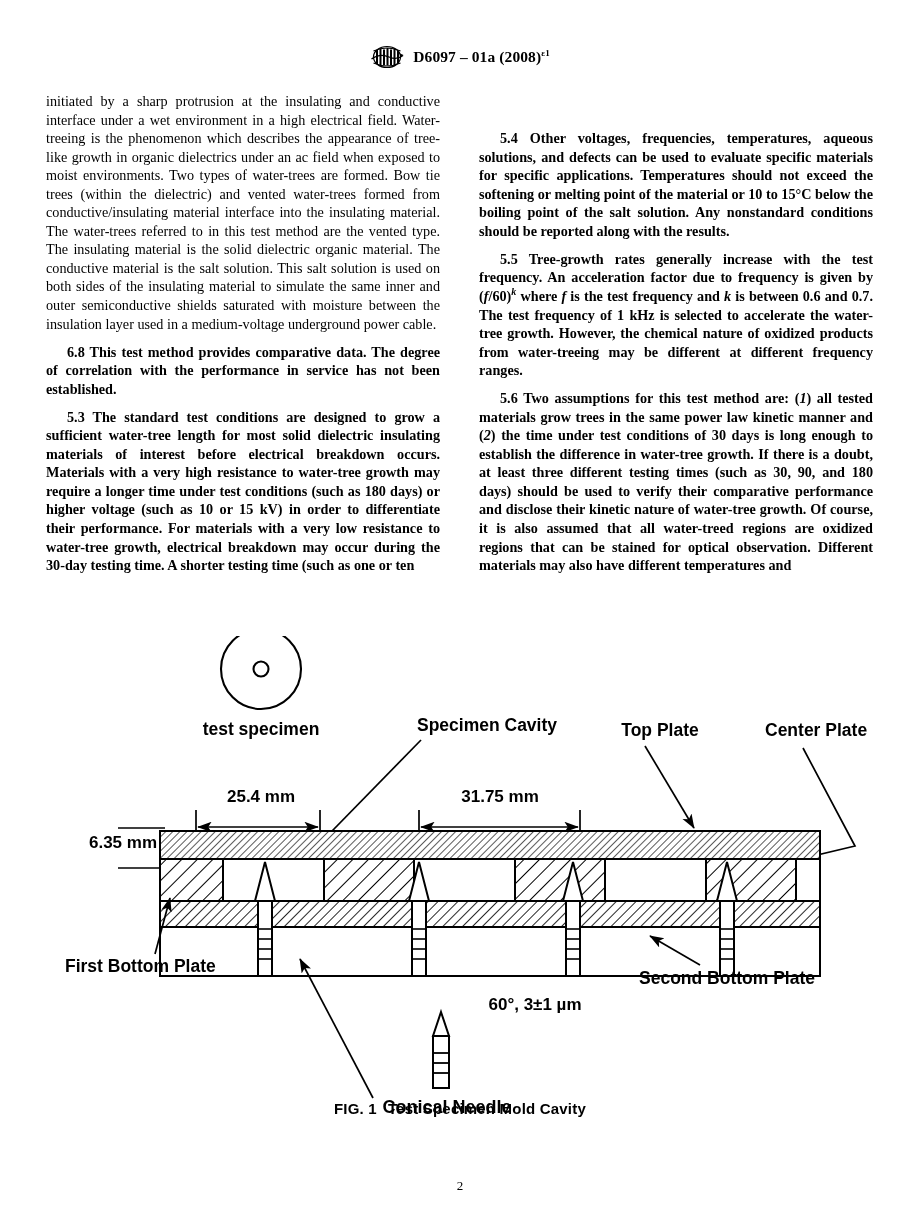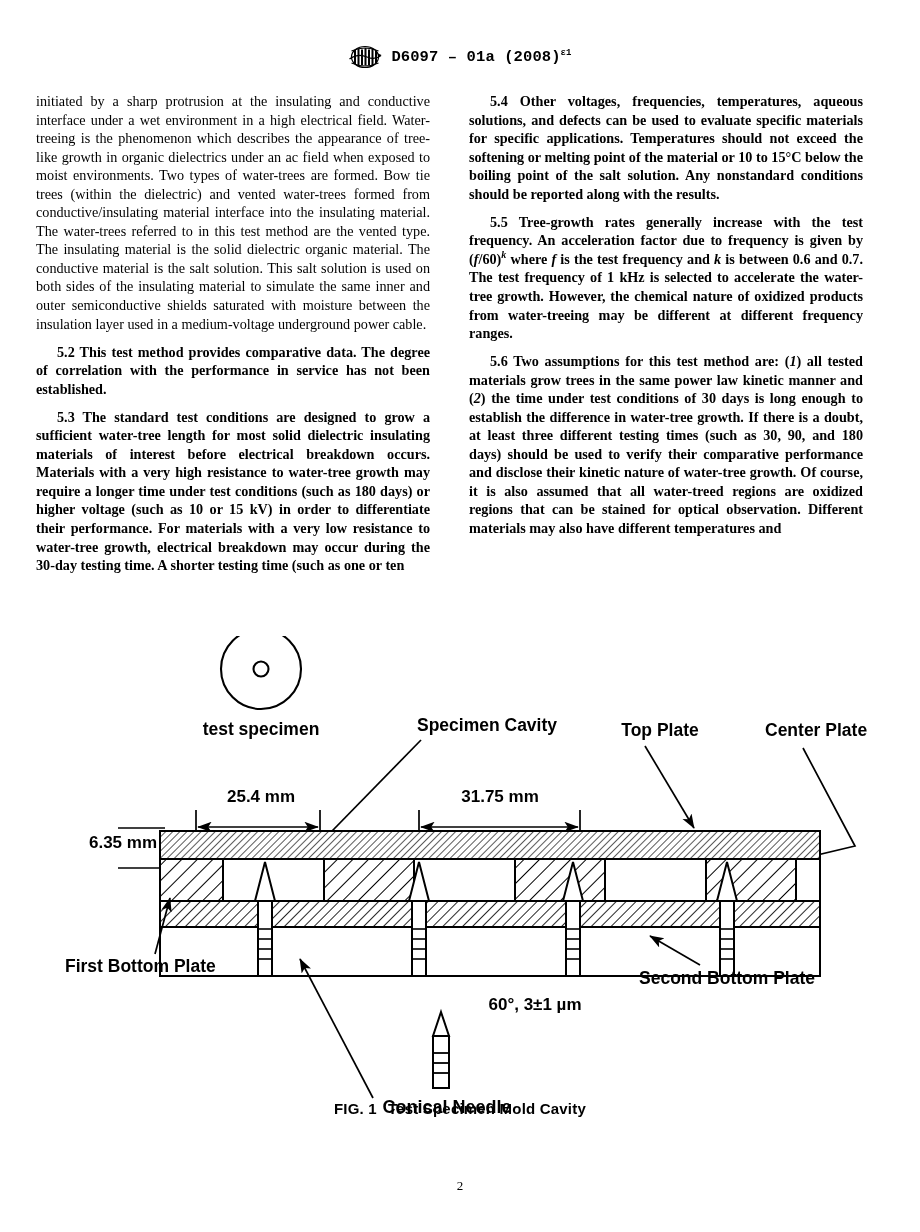--- a/index.html
+++ b/index.html
@@ -27,40 +27,41 @@
     align-items: center;
     justify-content: center;
     gap: 9px;
   }
   .astm-logo {
     width: 34px;
     height: 26px;
     display: block;
   }
   .designation {
-    font-family: Liberation Mono, monospace;
+    font-family: Liberation Serif, serif;
     font-weight: bold;
     font-size: 15.5px;
     letter-spacing: 0.1px;
     white-space: nowrap;
   }
   .designation sup {
     font-size: 9px;
     vertical-align: super;
     line-height: 0;
   }
 
   
   .columns {
     position: absolute;
     top: 92px;
-    left: 36px;
+    left: 46px;
     width: 828px;
     display: flex;
     gap: 39px;
+    align-items: flex-end;
   }
   .col {
     width: 394px;
   }
   .col p {
     margin: 0;
     text-align: justify;
     text-justify: inter-word;
     font-size: 14.2px;
     line-height: 18.55px;
@@ -145,21 +146,21 @@
         <path d="M60 19 L67 22 L60 27 Z" fill="#000"></path>
       </svg>
     </span>
     <span class="designation"><span>D6097 – 01a (2008)</span><sup>ε1</sup></span>
   </div>
 
   <div class="columns">
 
     <div class="col">
       <p>initiated by a sharp protrusion at the insulating and conductive interface under a wet environment in a high electrical field. Water-treeing is the phenomenon which describes the appearance of tree-like growth in organic dielectrics under an ac field when exposed to moist environments. Two types of water-trees are formed. Bow tie trees (within the dielectric) and vented water-trees formed from conductive/insulating material interface into the insulating material. The water-trees referred to in this test method are the vented type. The insulating material is the solid dielectric organic material. The conductive material is the salt solution. This salt solution is used on both sides of the insulating material to simulate the same inner and outer semiconductive shields saturated with moisture between the insulation layer used in a medium-voltage underground power cable.</p>
-      <p class="indent">5.2  This test method provides comparative data. The degree of correlation with the performance in service has not been established.</p>
+      <p class="indent">6.8  This test method provides comparative data. The degree of correlation with the performance in service has not been established.</p>
       <p class="indent">5.3  The standard test conditions are designed to grow a sufficient water-tree length for most solid dielectric insulating materials of interest before electrical breakdown occurs. Materials with a very high resistance to water-tree growth may require a longer time under test conditions (such as 180 days) or higher voltage (such as 10 or 15 kV) in order to differentiate their performance. For materials with a very low resistance to water-tree growth, electrical breakdown may occur during the 30-day testing time. A shorter testing time (such as one or ten</p>
     </div>
 
     <div class="col">
       <p class="indent">5.4  Other voltages, frequencies, temperatures, aqueous solutions, and defects can be used to evaluate specific materials for specific applications. Temperatures should not exceed the softening or melting point of the material or 10 to 15°C below the boiling point of the salt solution. Any nonstandard conditions should be reported along with the results.</p>
       <p class="indent"><span>5.5  Tree-growth rates generally increase with the test frequency. An acceleration factor due to frequency is given by (</span><span class="it">f</span><span>/60)</span><span class="sup-k">k</span><span> where </span><span class="it">f</span><span> is the test frequency and </span><span class="it">k</span><span> is between 0.6 and 0.7. The test frequency of 1 kHz is selected to accelerate the water-tree growth. However, the chemical nature of oxidized products from water-treeing may be different at different frequency ranges.</span></p>
       <p class="indent"><span>5.6  Two assumptions for this test method are: (</span><span class="it">1</span><span>) all tested materials grow trees in the same power law kinetic manner and (</span><span class="it">2</span><span>) the time under test conditions of 30 days is long enough to establish the difference in water-tree growth. If there is a doubt, at least three different testing times (such as 30, 90, and 180 days) should be used to verify their comparative performance and disclose their kinetic nature of water-tree growth. Of course, it is also assumed that all water-treed regions are oxidized regions that can be stained for optical observation. Different materials may also have different temperatures and</span></p>
     </div>
 
   </div>

